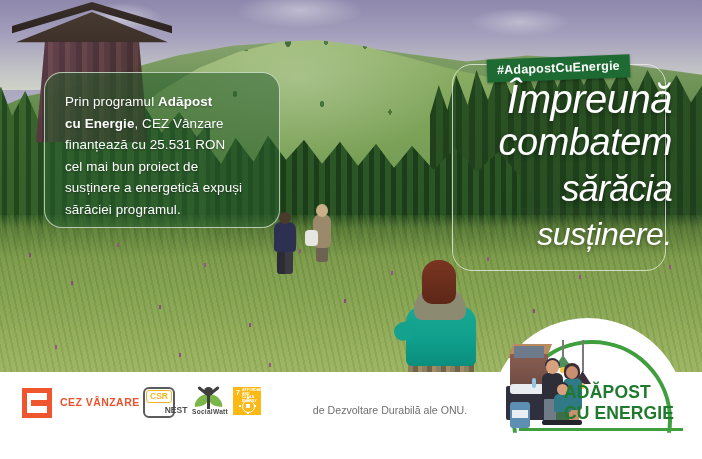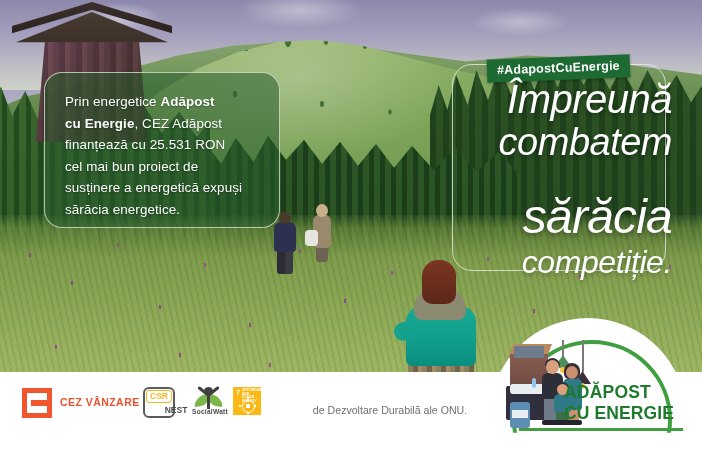--- a/index.html
+++ b/index.html
@@ -207,21 +207,21 @@
     text-align:right;
     color:#ffffff;
     font-weight:300;
     text-shadow:0 2px 5px rgba(0,0,0,.35);
     padding-right:18px;
     box-sizing:border-box;
   }
   .headline .l{display:block;white-space:nowrap;font-style:italic;}
   .headline .l1{font-size:40px;line-height:42px;letter-spacing:-.5px;}
   .headline .l2{font-size:38px;line-height:44px;letter-spacing:-.5px;}
-  .headline .l3{font-size:48px;line-height:50px;letter-spacing:-.8px;margin-top:28px;}
+  .headline .l3{font-size:36px;line-height:50px;letter-spacing:-.8px;}
   .headline .l4{font-size:32px;line-height:40px;letter-spacing:-.4px;}
 
   
   .footer{
     position:absolute;left:0;top:372px;width:702px;height:87px;
     background:#ffffff;
   }
 
   
   .cez-logo{position:absolute;left:22px;top:388px;width:30px;height:30px;background:#f0562d;}
@@ -381,30 +381,30 @@
     <div class="fig fig-girl">
       <div class="skirt"></div>
       <div class="jacket"></div>
       <div class="arm"></div>
       <div class="hood"></div>
       <div class="hair"></div>
     </div>
   </div>
 
   <div class="left-panel">
-    <p><span>Prin energetice </span><b>Adăpost</b><br><b>cu Energie</b><span>, CEZ Adăpost</span><br><span>finanțează cu 25.531 RON</span><br><span>cel mai bun proiect de</span><br><span>susținere a energetică expuși</span><br><span>sărăcia energetice.</span></p>
+    <p><span>Prin programul </span><b>Adăpost</b><br><b>cu Energie</b><span>, CEZ Vânzare</span><br><span>finanțează cu 25.531 RON</span><br><span>cel mai bun proiect de</span><br><span>susținere a energetică expuși</span><br><span>sărăciei programul.</span></p>
   </div>
 
   <div class="right-frame"></div>
   <div class="hashtag">#AdapostCuEnergie</div>
   <div class="headline">
     <span class="l l1">Împreună</span>
     <span class="l l2">combatem</span>
     <span class="l l3">sărăcia</span>
-    <span class="l l4">competiție.</span>
+    <span class="l l4">susținere.</span>
   </div>
 
   <div class="footer"></div>
 
   <div class="cez-logo">
     <div class="inner"></div>
     <div class="bar"></div>
   </div>
   <div class="cez-text">CEZ VÂNZARE</div>
 

